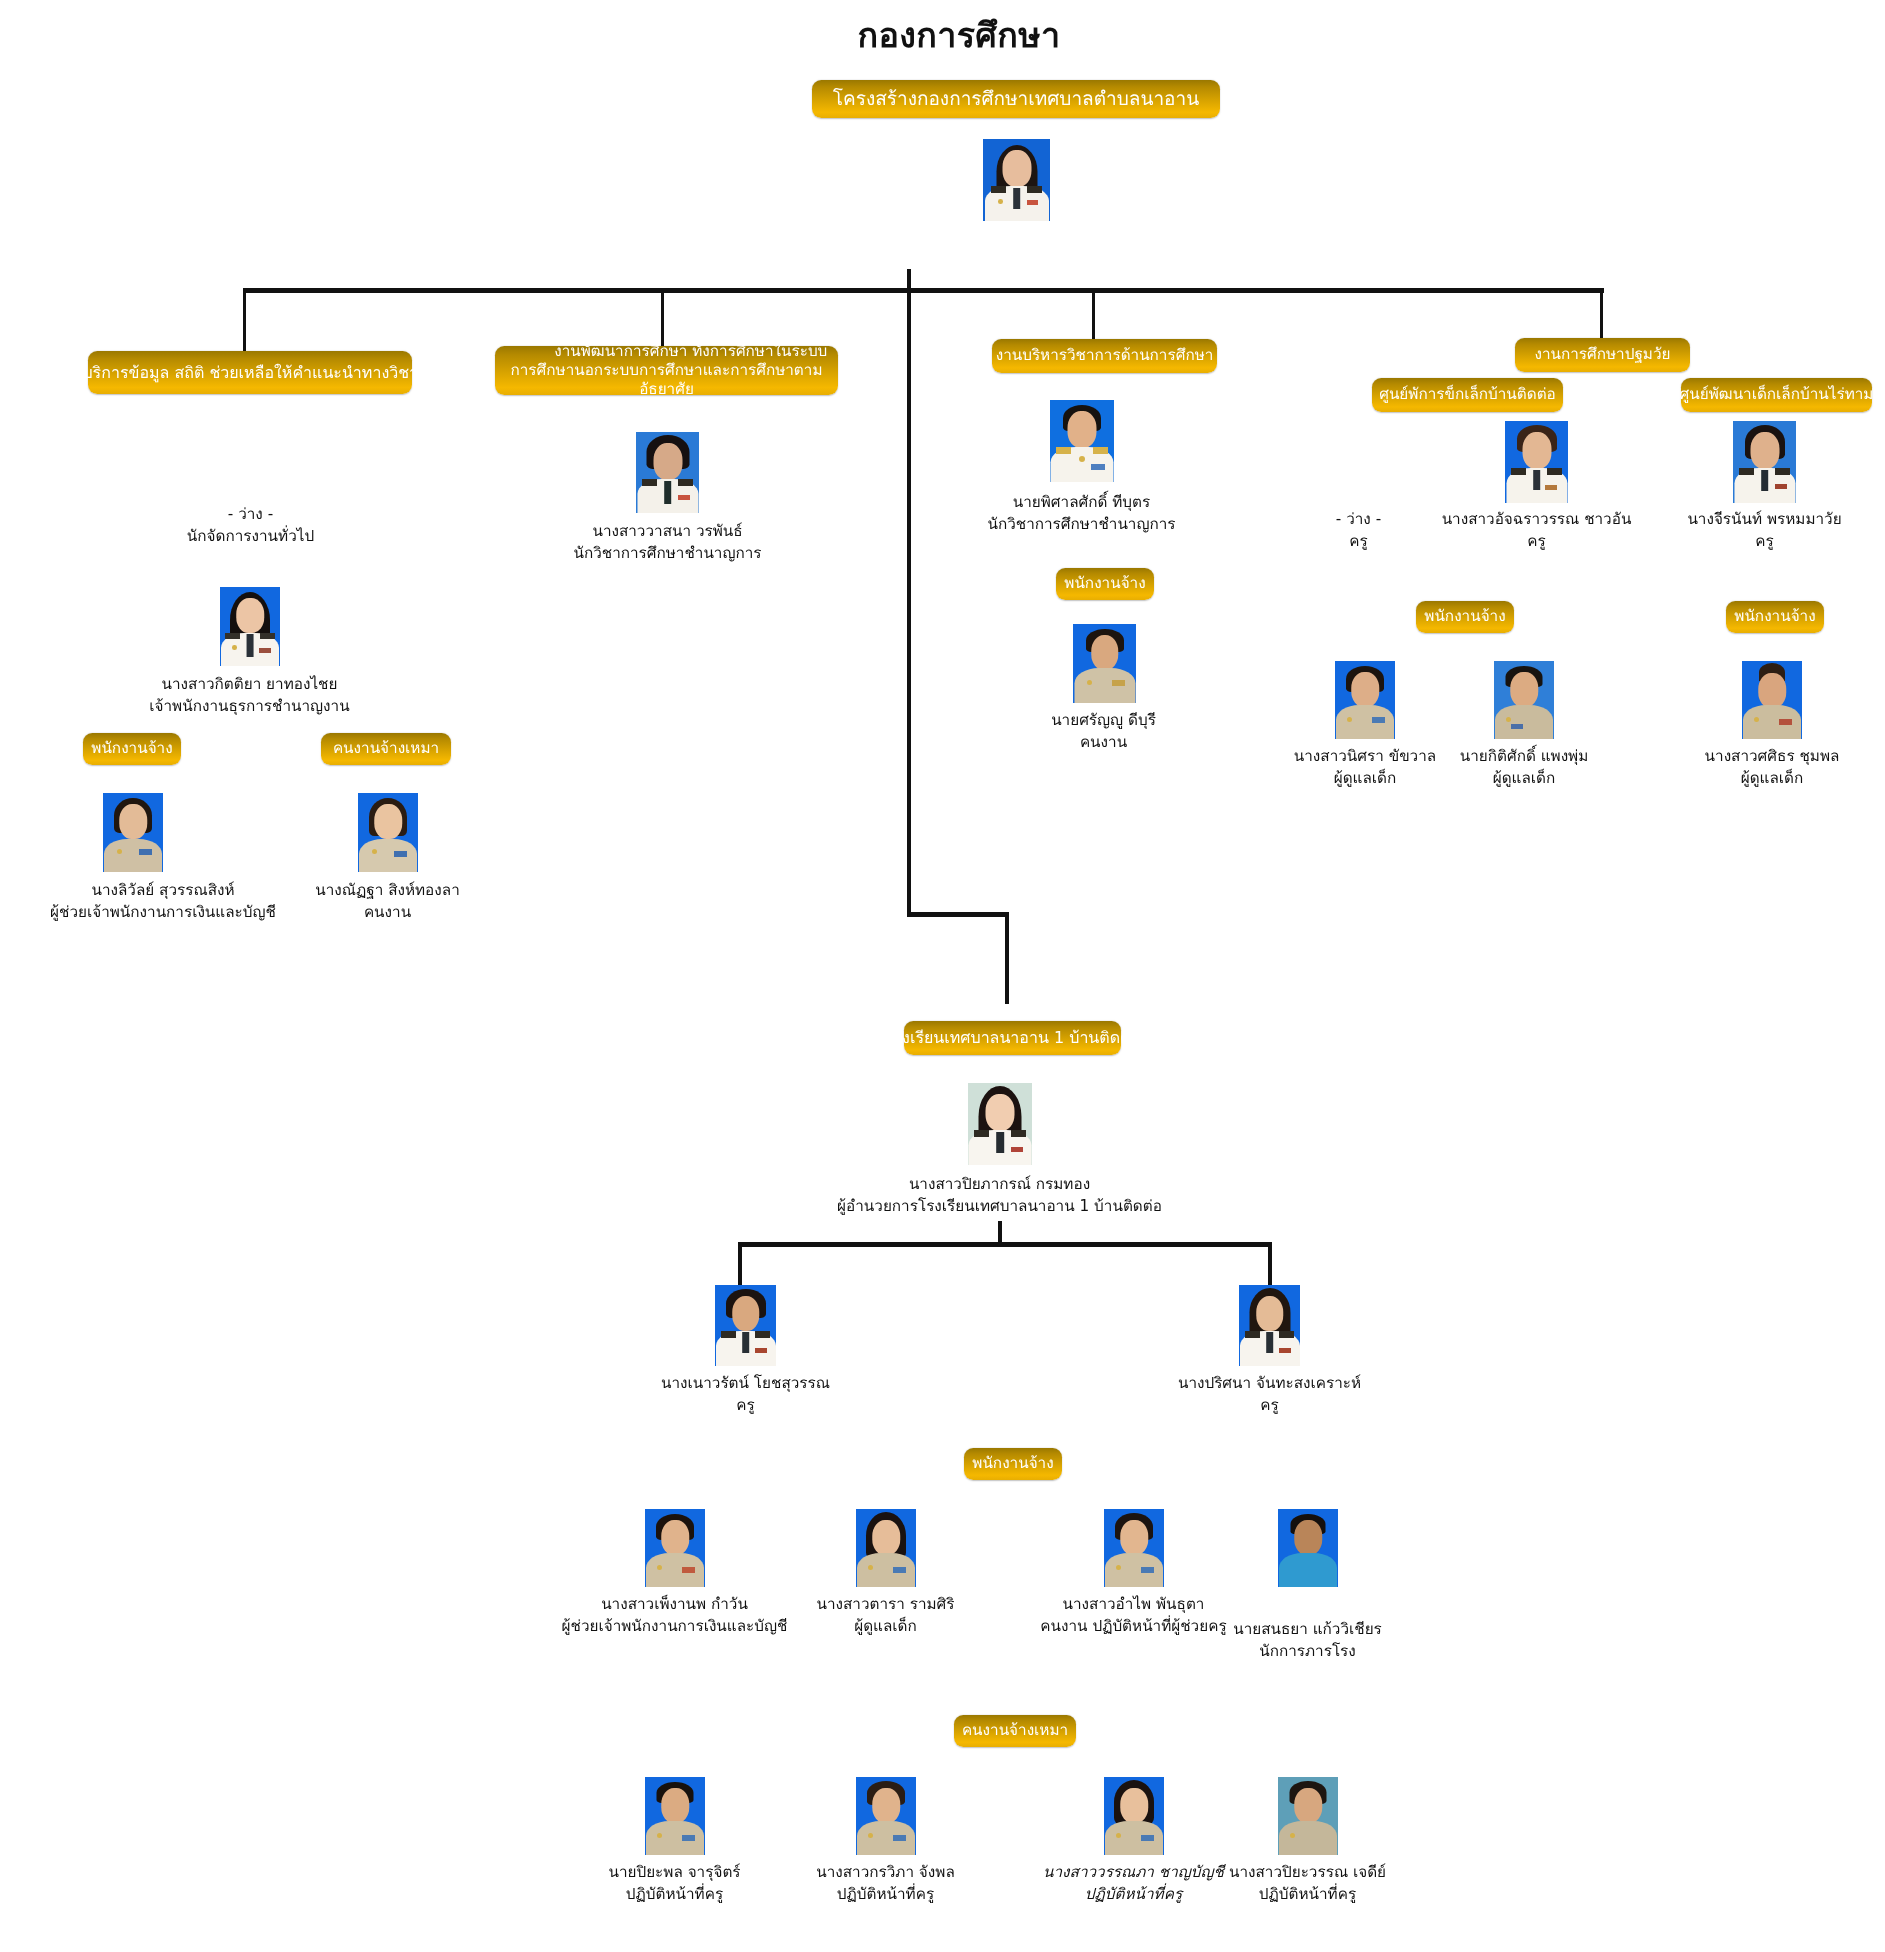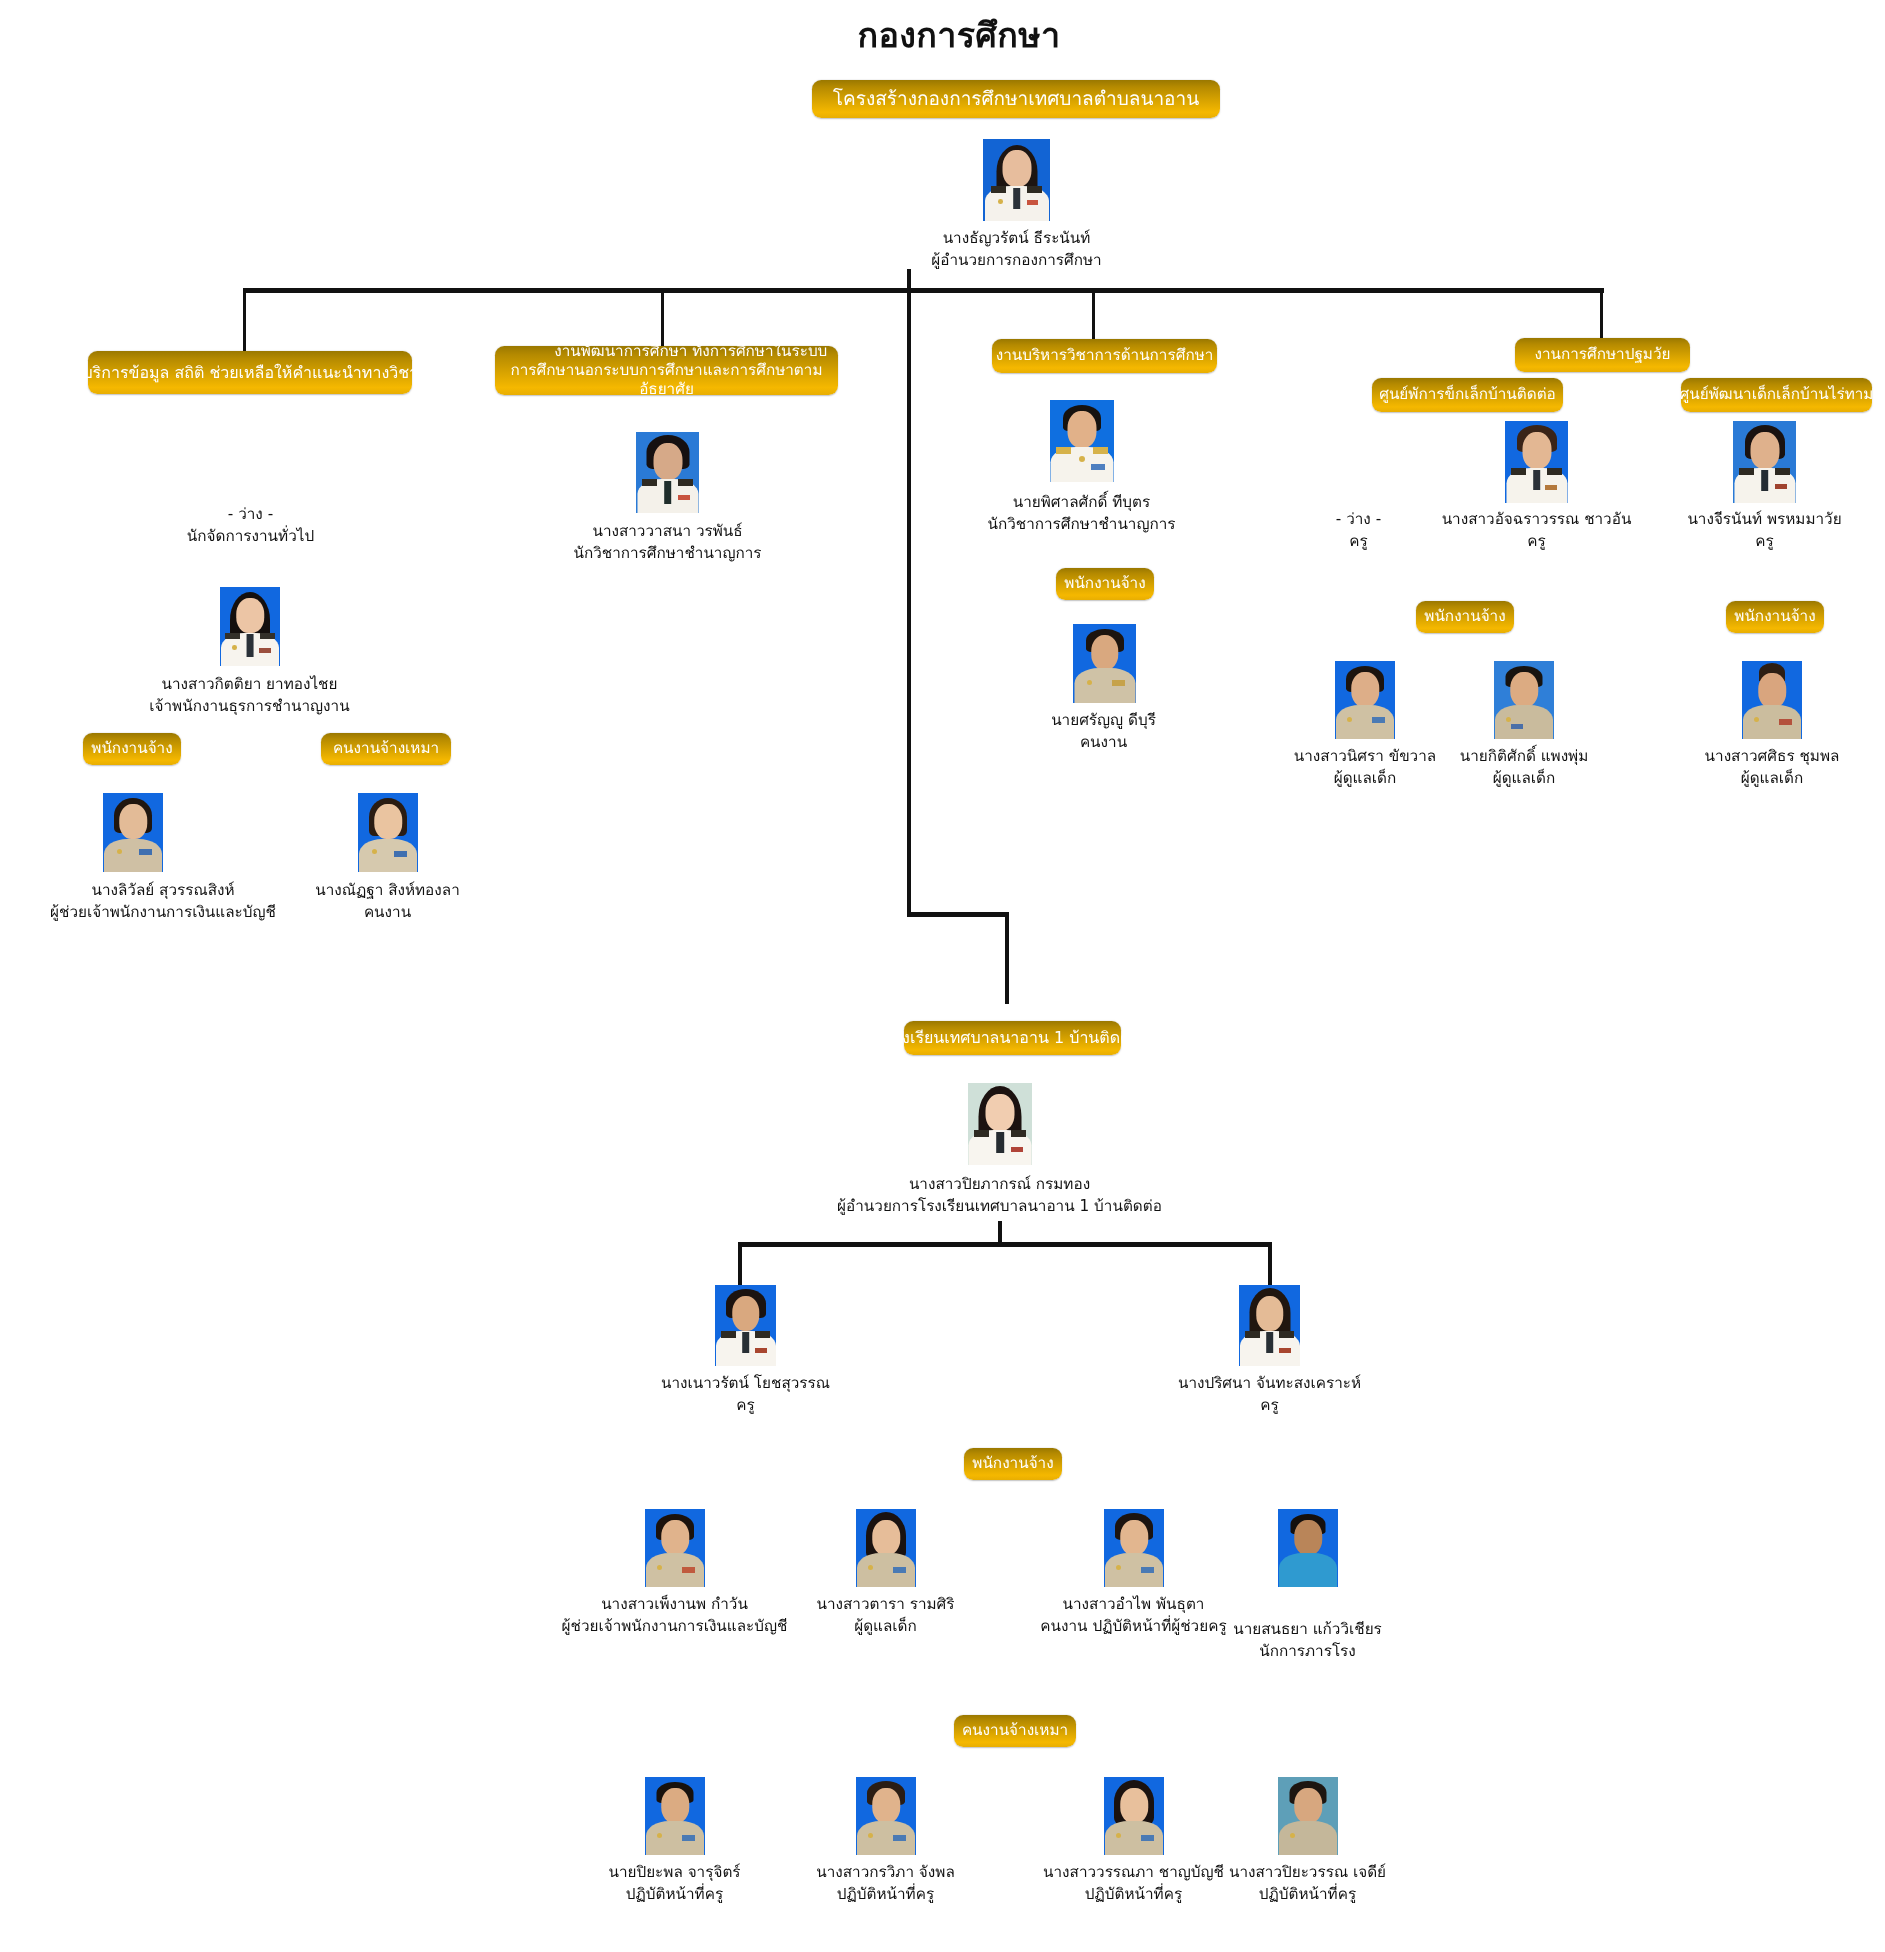--- a/index.html
+++ b/index.html
@@ -101,24 +101,20 @@
   <div class="photo" style="left:967px;top:139px;width:67px;height:82px;background:#1264d4;">
     <div class="hair" style="top:6.1px;width:41px;height:53px;background:#1d1512;"></div>
     <div class="head" style="top:11.4px;width:29px;height:37px;background:#e7bd9d;"></div>
     <div class="body" style="top:47px;width:64px;height:37px;background:#f5f2ec;"></div>
     <div class="tie" style="top:49px;width:7.6px;height:21.4px;"></div>
     <div class="epaL" style="left:7.6px;top:47px;width:15.3px;height:6.9px;background:#2e2a22;"></div>
     <div class="epaR" style="right:7.6px;top:47px;width:15.3px;height:6.9px;background:#2e2a22;"></div>
     <div class="badge" style="left:15.3px;top:60px;width:4.6px;height:4.6px;border-radius:50%;"></div>
     <div class="ribbon" style="right:12.2px;top:61px;width:10.7px;height:4.6px;"></div>
   </div>
-  <div class="cap" style="left:810px;top:227px;width:381px;">
-    <span class="l1">นางธัญวรัตน์ ธีระนันท์</span>
-    <span class="l2">ผู้อำนวยการกองการศึกษา</span>
-  </div>
 
   <div class="ln" style="left:891px;top:269px;width:3.8px;height:21.4px;"></div>
   <div class="ln" style="left:227px;top:288px;width:1361px;height:4.6px;"></div>
   <div class="ln" style="left:227px;top:288px;width:3.1px;height:76px;"></div>
   <div class="ln" style="left:645px;top:288px;width:3.1px;height:76px;"></div>
   <div class="ln" style="left:891px;top:288px;width:3.8px;height:627px;"></div>
   <div class="ln" style="left:1076px;top:288px;width:3.1px;height:76px;"></div>
   <div class="ln" style="left:1584px;top:288px;width:3.1px;height:76px;"></div>
 
   <div class="pill" style="left:72px;top:351px;width:324px;height:43px;font-size:16px;">งานบริการข้อมูล สถิติ ช่วยเหลือให้คำแนะนำทางวิชาการ</div>
@@ -420,21 +416,21 @@
     <span class="l2">ปฏิบัติหน้าที่ครู</span>
   </div>
 
   <div class="photo" style="left:1088px;top:1777px;width:60px;height:78px;background:#1168e0;">
     <div class="hair" style="top:3.1px;width:40px;height:44px;background:#1a1210;"></div>
     <div class="head" style="top:10.7px;width:27.5px;height:35px;background:#e8c09c;"></div>
     <div class="body" style="top:44px;width:58px;height:37px;background:#cdbfa1;"></div>
     <div class="badge" style="left:12.2px;top:56px;width:5.3px;height:5.3px;border-radius:50%;"></div>
     <div class="ribbon" style="right:10px;top:58px;width:13px;height:6.1px;background:#4a7ab4;"></div>
   </div>
-  <div class="cap" style="left:1003px;top:1861px;width:229px;">
+  <div class="cap" style="left:1003px;top:1861px;width:229px;font-style:italic;">
     <span class="l1">นางสาววรรณภา ชาญบัญชี</span>
     <span class="l2">ปฏิบัติหน้าที่ครู</span>
   </div>
 
   <div class="photo" style="left:1262px;top:1777px;width:60px;height:78px;background:#5e9fb8;">
     <div class="hair" style="top:3.8px;width:37px;height:23px;background:#1d1611;"></div>
     <div class="head" style="top:10.7px;width:27.5px;height:35px;background:#d7a77f;"></div>
     <div class="body" style="top:44px;width:58px;height:37px;background:#c4b79a;"></div>
     <div class="badge" style="left:12.2px;top:56px;width:5.3px;height:5.3px;border-radius:50%;"></div>
   </div>

